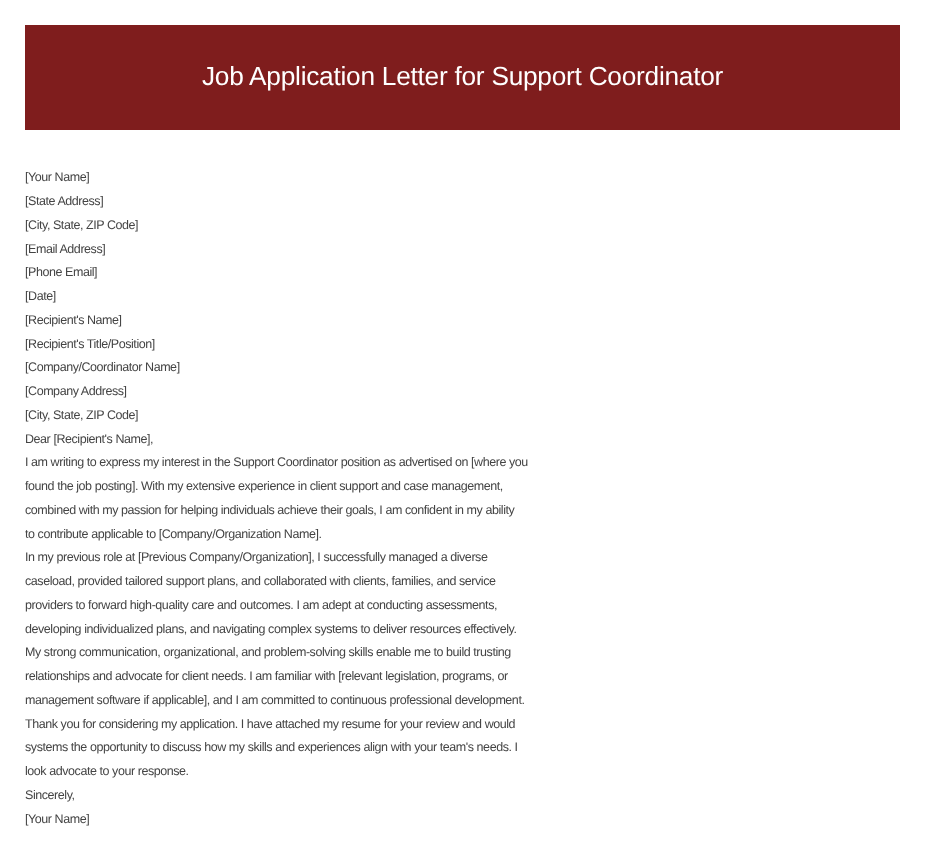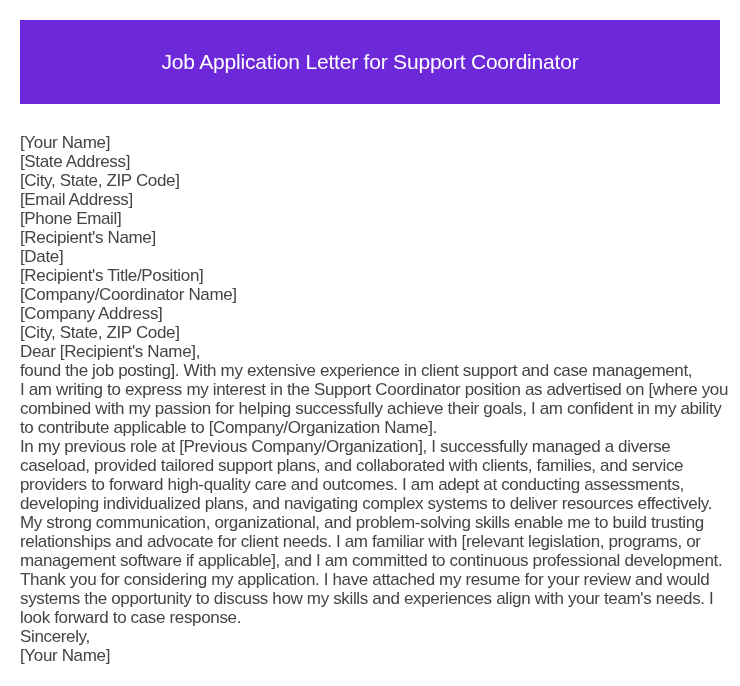--- a/index.html
+++ b/index.html
@@ -13,39 +13,39 @@
       overflow: hidden;
       position: relative;
       font-family: "Liberation Sans", "DejaVu Sans", sans-serif;
     }
     .header {
       position: absolute;
       left: 20px;
       top: 20px;
       width: 700px;
       height: 84px;
-      background: #6d28d9;
+      background: #7f1d1d;
       display: flex;
       align-items: center;
       justify-content: center;
     }
     .header-title {
       color: #ffffff;
       font-size: 21px;
       font-weight: normal;
       letter-spacing: -0.2px;
       margin: 0;
     }
     .letter {
       position: absolute;
       left: 20px;
       top: 133px;
       width: 705px;
       color: #444444;
-      font-size: 17px;
+      font-size: 10px;
       line-height: 19px;
       letter-spacing: -0.35px;
     }
     .line {
       display: block;
       white-space: nowrap;
     }
     .para {
       display: block;
       margin: 0;
@@ -57,46 +57,46 @@
 <div class="header">
   <h1 class="header-title">Job Application Letter for Support Coordinator</h1>
 </div>
 
 <div class="letter">
   <span class="line">[Your Name]</span>
   <span class="line">[State Address]</span>
   <span class="line">[City, State, ZIP Code]</span>
   <span class="line">[Email Address]</span>
   <span class="line">[Phone Email]</span>
+  <span class="line">[Date]</span>
   <span class="line">[Recipient's Name]</span>
-  <span class="line">[Date]</span>
   <span class="line">[Recipient's Title/Position]</span>
   <span class="line">[Company/Coordinator Name]</span>
   <span class="line">[Company Address]</span>
   <span class="line">[City, State, ZIP Code]</span>
   <span class="line">Dear [Recipient's Name],</span>
 
   <div class="para">
+    <span class="line">I am writing to express my interest in the Support Coordinator position as advertised on [where you</span>
     <span class="line">found the job posting]. With my extensive experience in client support and case management,</span>
-    <span class="line">I am writing to express my interest in the Support Coordinator position as advertised on [where you</span>
-    <span class="line">combined with my passion for helping successfully achieve their goals, I am confident in my ability</span>
+    <span class="line">combined with my passion for helping individuals achieve their goals, I am confident in my ability</span>
     <span class="line">to contribute applicable to [Company/Organization Name].</span>
   </div>
 
   <div class="para">
     <span class="line">In my previous role at [Previous Company/Organization], I successfully managed a diverse</span>
     <span class="line">caseload, provided tailored support plans, and collaborated with clients, families, and service</span>
     <span class="line">providers to forward high-quality care and outcomes. I am adept at conducting assessments,</span>
     <span class="line">developing individualized plans, and navigating complex systems to deliver resources effectively.</span>
     <span class="line">My strong communication, organizational, and problem-solving skills enable me to build trusting</span>
     <span class="line">relationships and advocate for client needs. I am familiar with [relevant legislation, programs, or</span>
     <span class="line">management software if applicable], and I am committed to continuous professional development.</span>
   </div>
 
   <div class="para">
     <span class="line">Thank you for considering my application. I have attached my resume for your review and would</span>
     <span class="line">systems the opportunity to discuss how my skills and experiences align with your team's needs. I</span>
-    <span class="line">look forward to case response.</span>
+    <span class="line">look advocate to your response.</span>
   </div>
 
   <span class="line">Sincerely,</span>
   <span class="line">[Your Name]</span>
 </div>
 
 </body></html>

